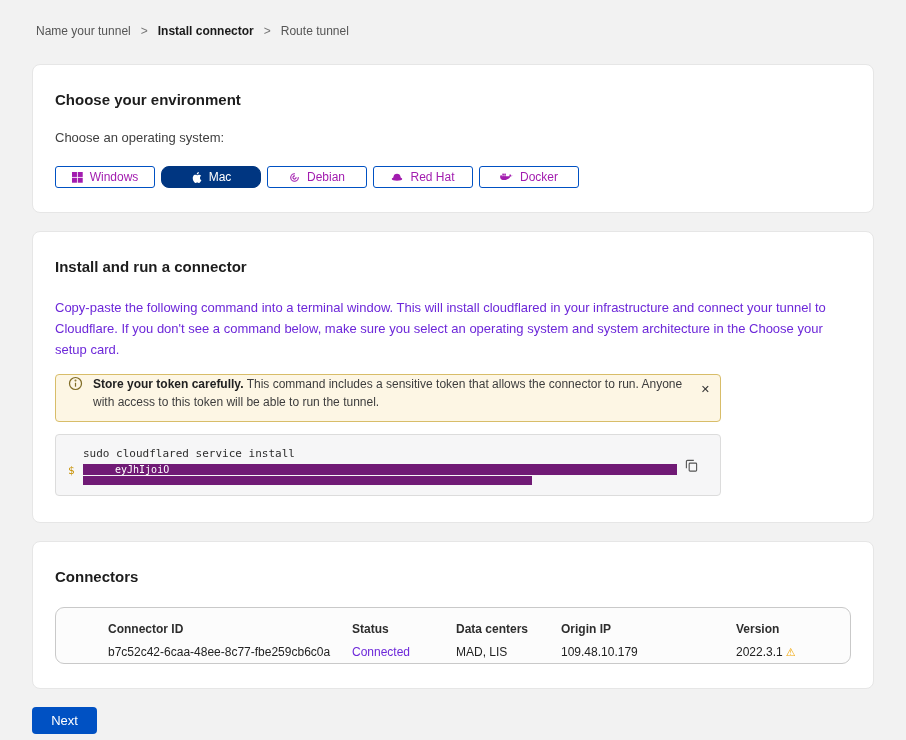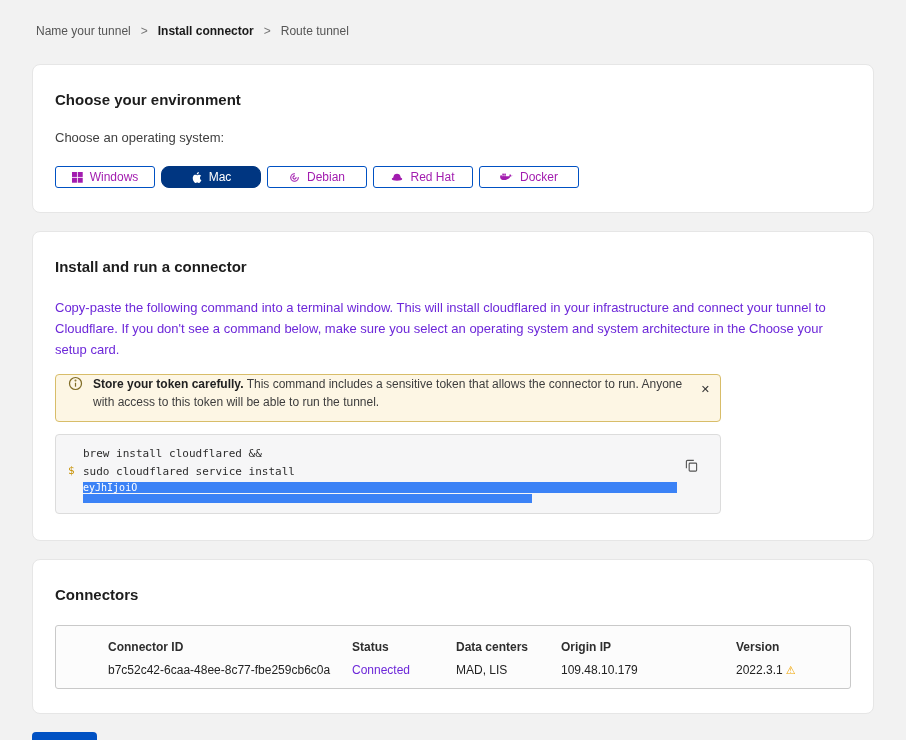--- a/index.html
+++ b/index.html
@@ -71,33 +71,33 @@
     background: #f6f6f7; border: 1px solid #dcdcdc; border-radius: 4px;
     padding: 10px 44px 10px 27px;
     font-family: "DejaVu Sans Mono", monospace;
     font-size: 11px; color: #2d2d2d;
   }
   .prompt {
     position: absolute; left: 12px; top: 29px;
     color: #c9940a; font-family: "DejaVu Sans Mono", monospace; font-size: 11px;
   }
   .code-line { line-height: 18px; white-space: pre; }
-  .redacted-bar { background: #3b82f6; }
+  .redacted-bar { background: #701a75; padding-left: 32px; }
   .bar1 { width: 594px; height: 11px; margin-top: 1px; color: #fff; font-size: 10px; line-height: 11px; }
   .bar2 { width: 449px; height: 9px; margin-top: 1px; }
   .copy-btn {
     position: absolute; right: 22px; top: 24px;
     background: none; border: none; cursor: pointer; padding: 0; line-height: 0;
   }
 
   
   .conn-table {
-    border: 1px solid #c9c9c9; border-radius: 3px;
+    border: 1px solid #c9c9c9; border-radius: 9px;
     background: #fcfcfc;
-    padding: 14px 10px 11px 52px;
+    padding: 14px 10px 4px 52px;
     display: grid;
     grid-template-columns: 244px 104px 105px 175px auto;
     row-gap: 9px;
     font-size: 12px;
   }
   .th { font-weight: bold; color: #2e2e2e; }
   .td { color: #222; }
   .status-connected { color: #6d28d9; }
   .warn-glyph { color: #f0a400; font-size: 11px; margin-left: 3px; }
 
@@ -199,21 +199,20 @@
             <circle cx="8" cy="4.7" r="0.4" fill="#806c25"></circle>
           </svg>
       </span>
       <p class="alert-text"><strong>Store your token carefully.</strong> <span>This command includes a sensitive token that allows the connector to run. Anyone with access to this token will be able to run the tunnel.</span></p>
       <button class="alert-close">✕</button>
     </div>
 
     <div class="terminal">
       <span class="prompt">$</span>
       <div class="code-lines">
-        <div class="code-line">brew install cloudflared &amp;&amp;</div>
         <div class="code-line">sudo cloudflared service install</div>
         <div class="redacted-bar bar1"><span>eyJhIjoiO</span></div>
         <div class="redacted-bar bar2"></div>
       </div>
       <button class="copy-btn">
         <svg width="13" height="13" viewBox="0 0 14 14" fill="none" stroke="#555" stroke-width="1.2">
             <rect x="4.5" y="4.5" width="8" height="8.5" rx="1"></rect>
             <path d="M9.5 1.5H2.7a1.2 1.2 0 0 0-1.2 1.2V10"></path>
           </svg>
       </button>

